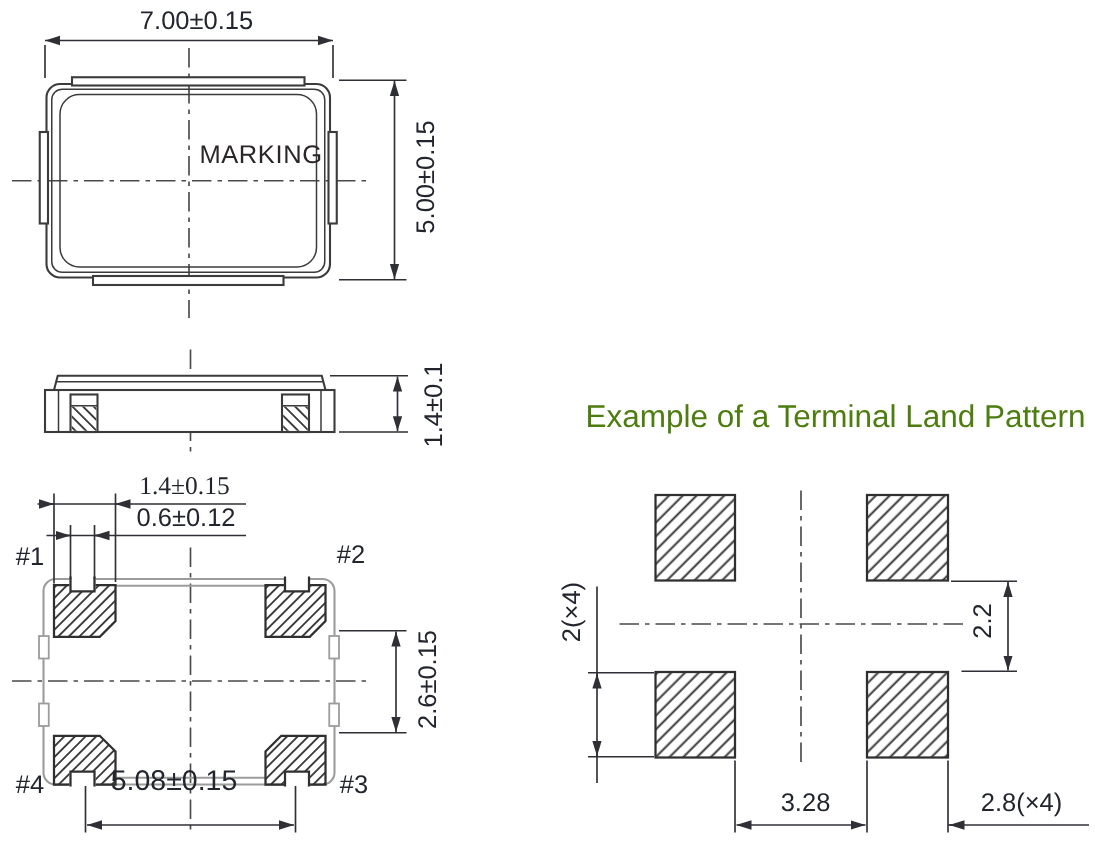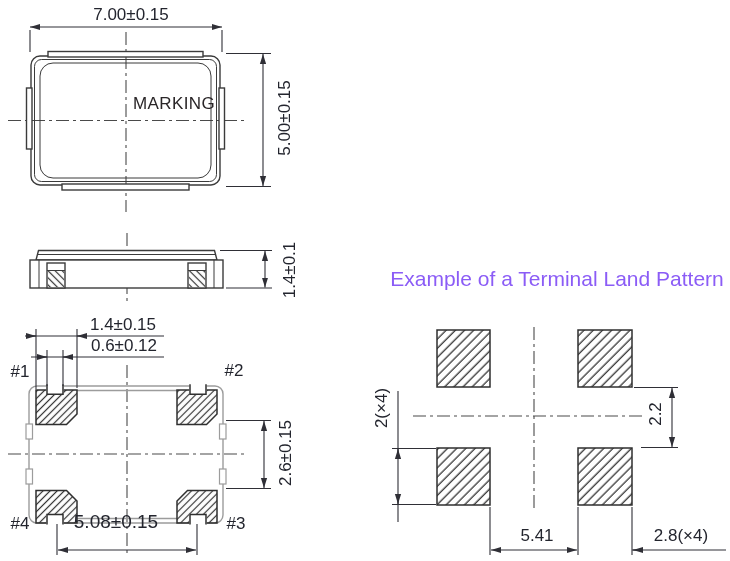--- a/index.html
+++ b/index.html
@@ -12,21 +12,21 @@
   .gray{stroke:#9c9c9c;stroke-width:1.4;fill:none;}
   .grayf{stroke:#9c9c9c;stroke-width:1.2;fill:#ffffff;}
   .pad{stroke:#2f2f2f;stroke-width:1.5;}
   .dim{stroke:#2f2f36;stroke-width:1.1;fill:none;}
   .cl{stroke:#4a4a4a;stroke-width:1.1;fill:none;stroke-dasharray:13 4 3 4;}
   .t{position:absolute;color:#23252e;font-size:17px;white-space:nowrap;
      transform:translate(-50%,-50%);line-height:1;}
   .rot{transform:translate(-50%,-50%) rotate(-90deg);}
   .marking{font-size:17px;letter-spacing:0.4px;color:#2a2628;}
   .big{font-size:19px;}
-  .title{font-size:21px;color:#8b5cf6;}
+  .title{font-size:21px;color:#4d7c0f;}
 </style>
 </head>
 <body>
 
 <div id="stage">
 
 <svg width="730" height="561" viewBox="0 0 730 561">
   <defs>
     <pattern id="hatchF" patternUnits="userSpaceOnUse" width="5" height="5" patternTransform="rotate(45)">
       <line x1="2.5" y1="-1" x2="2.5" y2="6" stroke="#333333" stroke-width="1.2"></line>
@@ -150,27 +150,27 @@
     <line class="dim" x1="490" y1="507" x2="490" y2="555"></line>
     <line class="dim" x1="578" y1="507" x2="578" y2="555"></line>
     <line class="dim" x1="632" y1="507" x2="632" y2="555"></line>
   </g>
 </svg>
 
   <div class="t" style="left:131px;top:14px;">7.00±0.15</div>
   <div class="t rot" style="left:284px;top:118px;">5.00±0.15</div>
   <div class="t marking" style="left:126px;top:103px;margin-left:48px;">MARKING</div>
   <div class="t rot" style="left:289px;top:270px;">1.4±0.1</div>
-  <div class="t" style="left:123px;top:324px;">1.4±0.15</div>
+  <div class="t" style="left:123px;top:324px;font-family:Liberation Serif, serif;">1.4±0.15</div>
   <div class="t" style="left:124px;top:345px;">0.6±0.12</div>
   <div class="t" style="left:20px;top:371px;">#1</div>
   <div class="t" style="left:234px;top:370px;">#2</div>
   <div class="t" style="left:236px;top:523px;">#3</div>
   <div class="t" style="left:20px;top:523px;">#4</div>
   <div class="t rot" style="left:285px;top:453px;">2.6±0.15</div>
   <div class="t big" style="left:116px;top:521px;">5.08±0.15</div>
   <div class="t title" style="left:557px;top:278px;">Example of a Terminal Land Pattern</div>
   <div class="t rot" style="left:381px;top:408px;">2(×4)</div>
   <div class="t rot" style="left:655px;top:414px;">2.2</div>
-  <div class="t" style="left:537px;top:535px;">5.41</div>
+  <div class="t" style="left:537px;top:535px;">3.28</div>
   <div class="t" style="left:681px;top:535px;">2.8(×4)</div>
 
 </div>
 
 </body></html>

